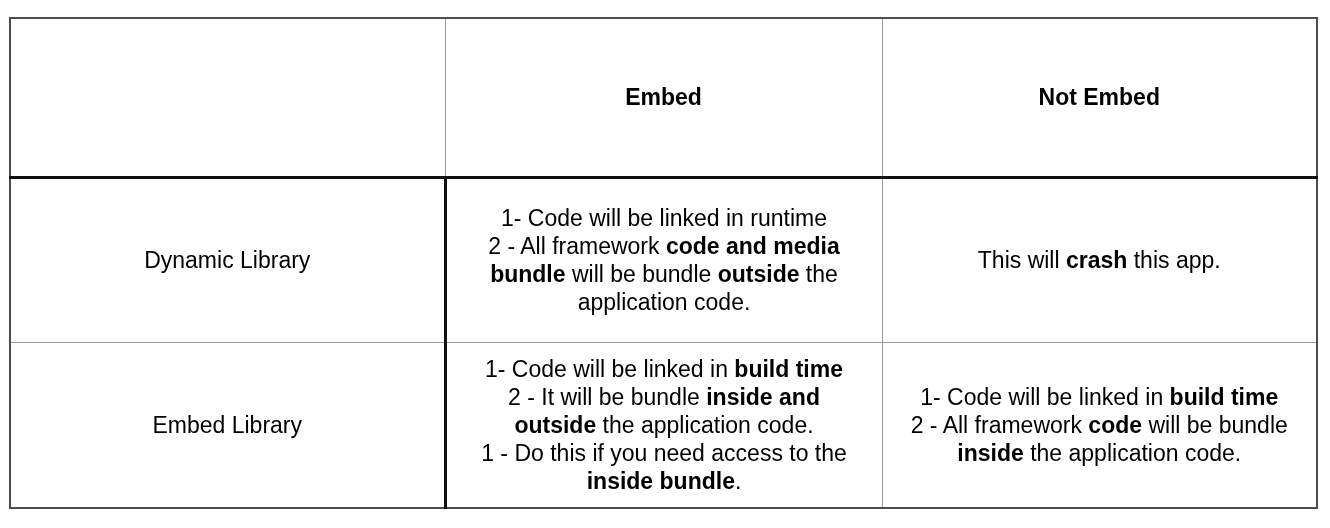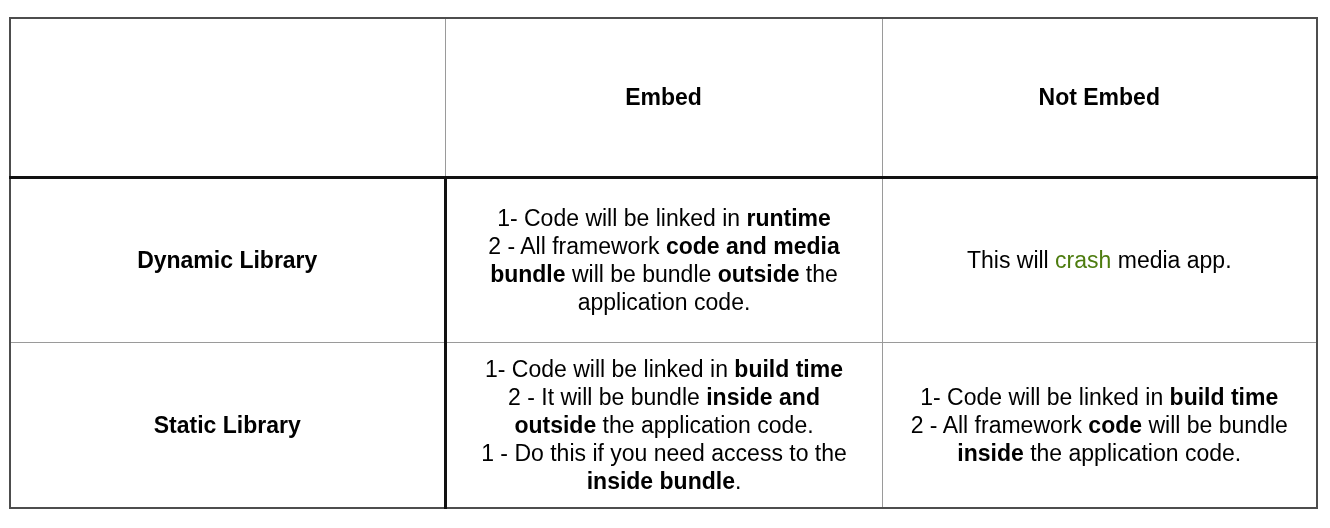--- a/index.html
+++ b/index.html
@@ -44,21 +44,21 @@
     font-size:23px;
     line-height:28px;
     font-weight:normal;
     color:var(--text);
   }
   th.col-header{
     font-weight:bold;
     border-bottom:3px solid var(--border-heavy);
   }
   td.row-label{
-    font-weight:bold;
+    font-weight:normal;
     border-right:3px solid var(--border-heavy);
   }
   .rich-line{margin:0;}
 </style>
 </head>
 <body>
 
 <div class="canvas">
   <div class="table-wrap">
     <table class="compare">
@@ -69,29 +69,29 @@
       </colgroup>
       <tbody>
           <tr class="header-row">
         <th class="col-header corner-cell"></th>
         <th class="col-header">Embed</th>
         <th class="col-header">Not Embed</th>
       </tr>
       <tr class="body-row-1">
         <td class="row-label">Dynamic Library</td>
         <td class="body-cell">
-              <div class="rich-line"><span>1- Code will be linked in </span><span style="font-weight: bold;">runtime</span></div>
+              <div class="rich-line"><span>1- Code will be linked in </span><span style="font-weight: normal;">runtime</span></div>
               <div class="rich-line"><span>2 - All framework </span><span style="font-weight: bold;">code and media bundle</span><span> will be bundle </span><span style="font-weight: bold;">outside</span><span> the application code.</span></div>
             </td>
         <td class="body-cell">
-              <div class="rich-line"><span>This will </span><span style="font-weight: normal; color: #4d7c0f;">crash</span><span> media app.</span></div>
+              <div class="rich-line"><span>This will </span><span style="font-weight: bold; color: #000000;">crash</span><span> this app.</span></div>
             </td>
       </tr>
       <tr class="body-row-2">
-        <td class="row-label">Static Library</td>
+        <td class="row-label">Embed Library</td>
         <td class="body-cell">
               <div class="rich-line"><span>1- Code will be linked in </span><span style="font-weight: bold;">build time</span></div>
               <div class="rich-line"><span>2 - It will be bundle </span><span style="font-weight: bold;">inside and outside</span><span> the application code.</span></div>
               <div class="rich-line"><span>1 - Do this if you need access to the </span><span style="font-weight: bold;">inside bundle</span><span>.</span></div>
             </td>
         <td class="body-cell">
               <div class="rich-line"><span>1- Code will be linked in </span><span style="font-weight: bold;">build time</span></div>
               <div class="rich-line"><span>2 - All framework </span><span style="font-weight: bold;">code</span><span> will be bundle </span><span style="font-weight: bold;">inside</span><span> the application code.</span></div>
             </td>
       </tr>

